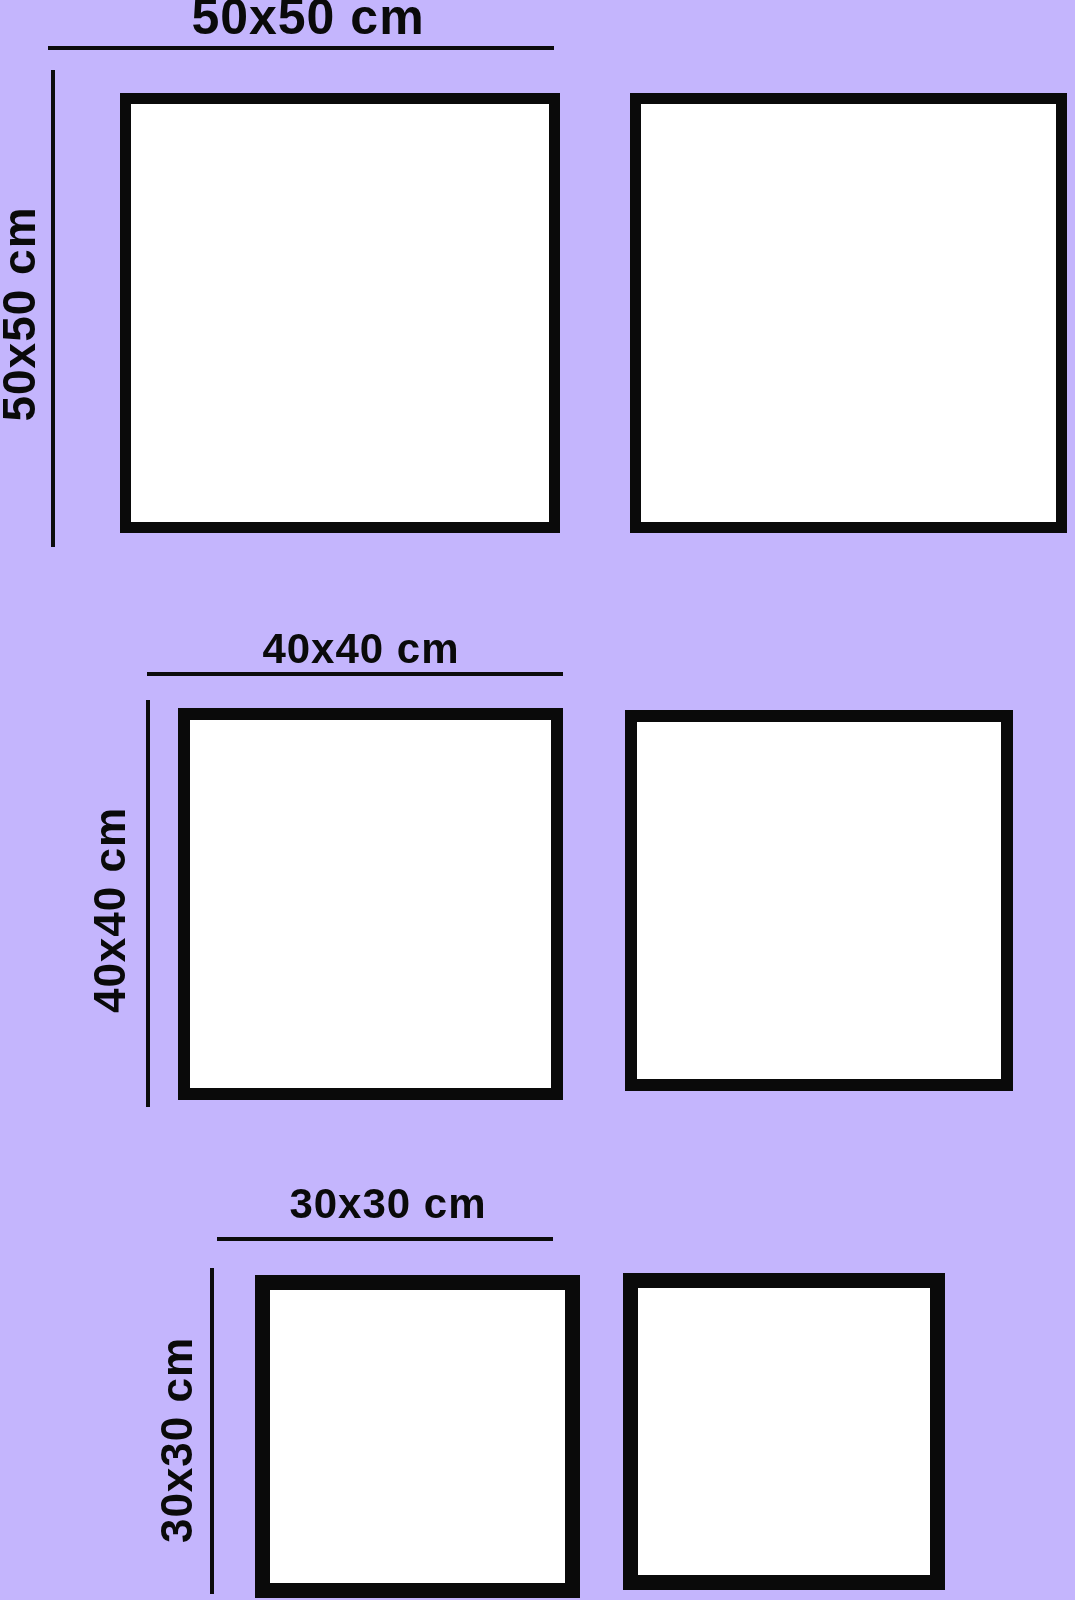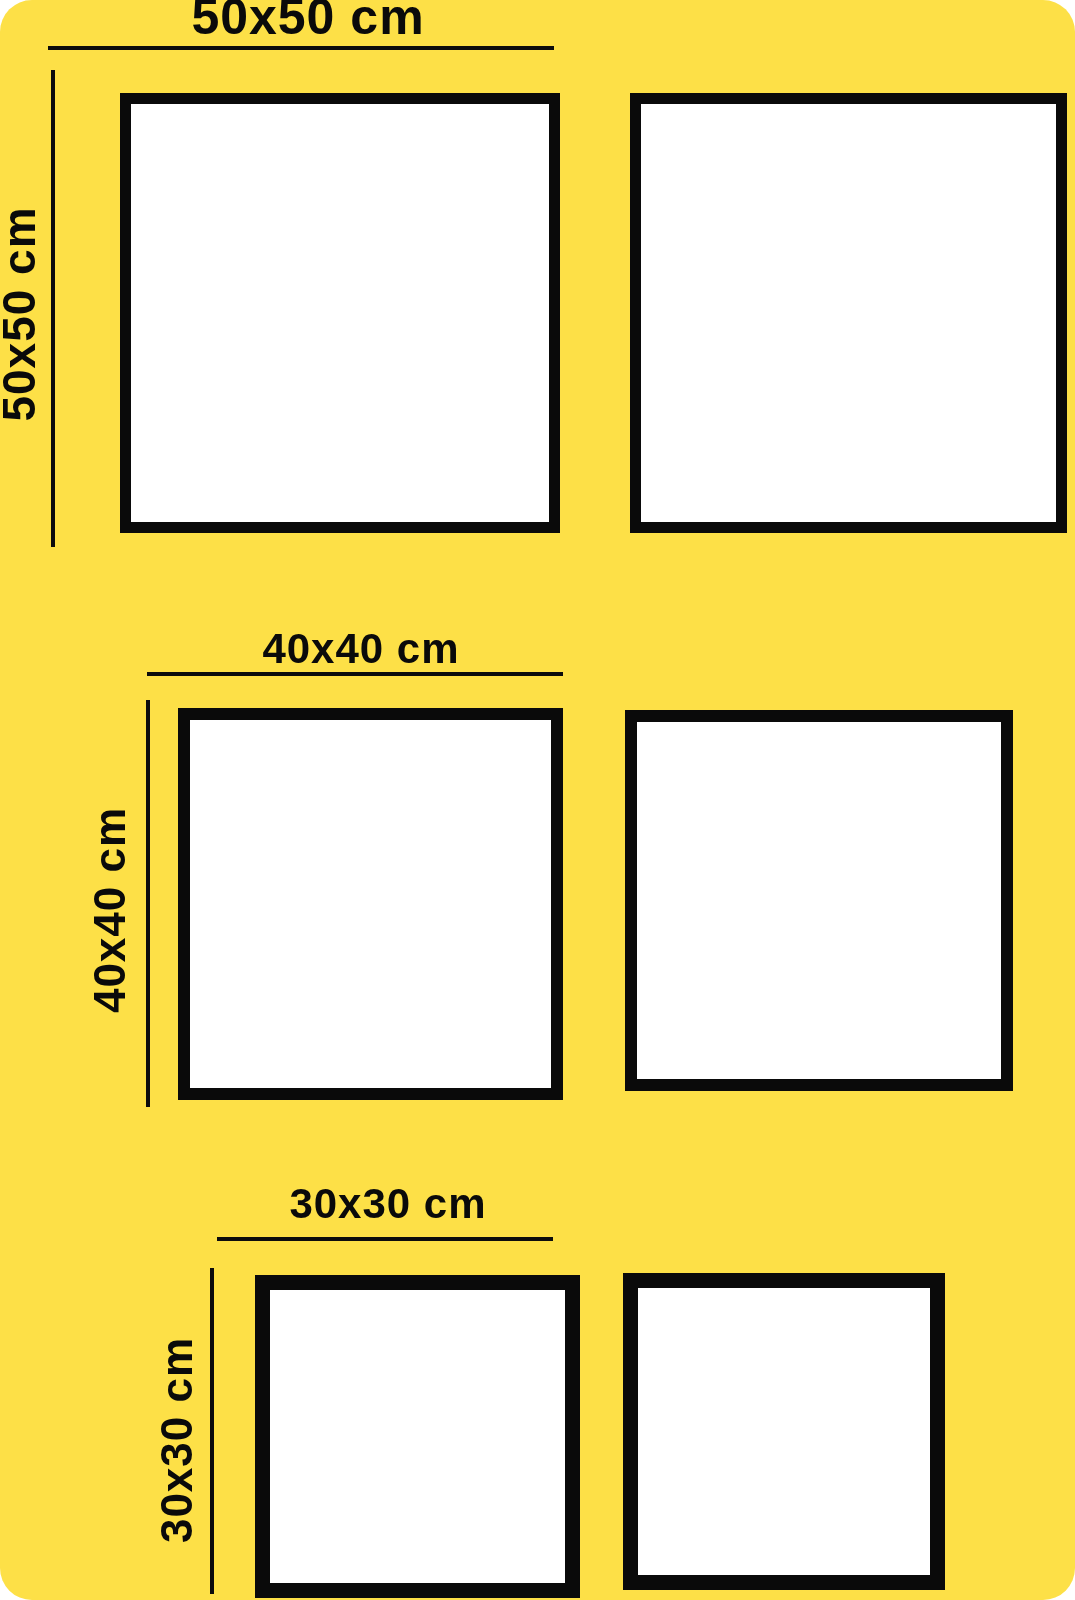--- a/index.html
+++ b/index.html
@@ -4,24 +4,23 @@
 <style>
   html, body {
     margin: 0;
     padding: 0;
     background: #ffffff;
   }
   #canvas {
     position: relative;
     width: 1075px;
     height: 1600px;
-    background: #fde047;
+    background: #c4b5fd;
     overflow: hidden;
     font-family: "Liberation Sans", "DejaVu Sans", sans-serif;
-    border-radius: 32px;
   }
   .title {
     position: absolute;
     font-weight: bold;
     color: #0a0a0a;
     line-height: 1;
     text-align: center;
     white-space: nowrap;
     letter-spacing: 1px;
   }

